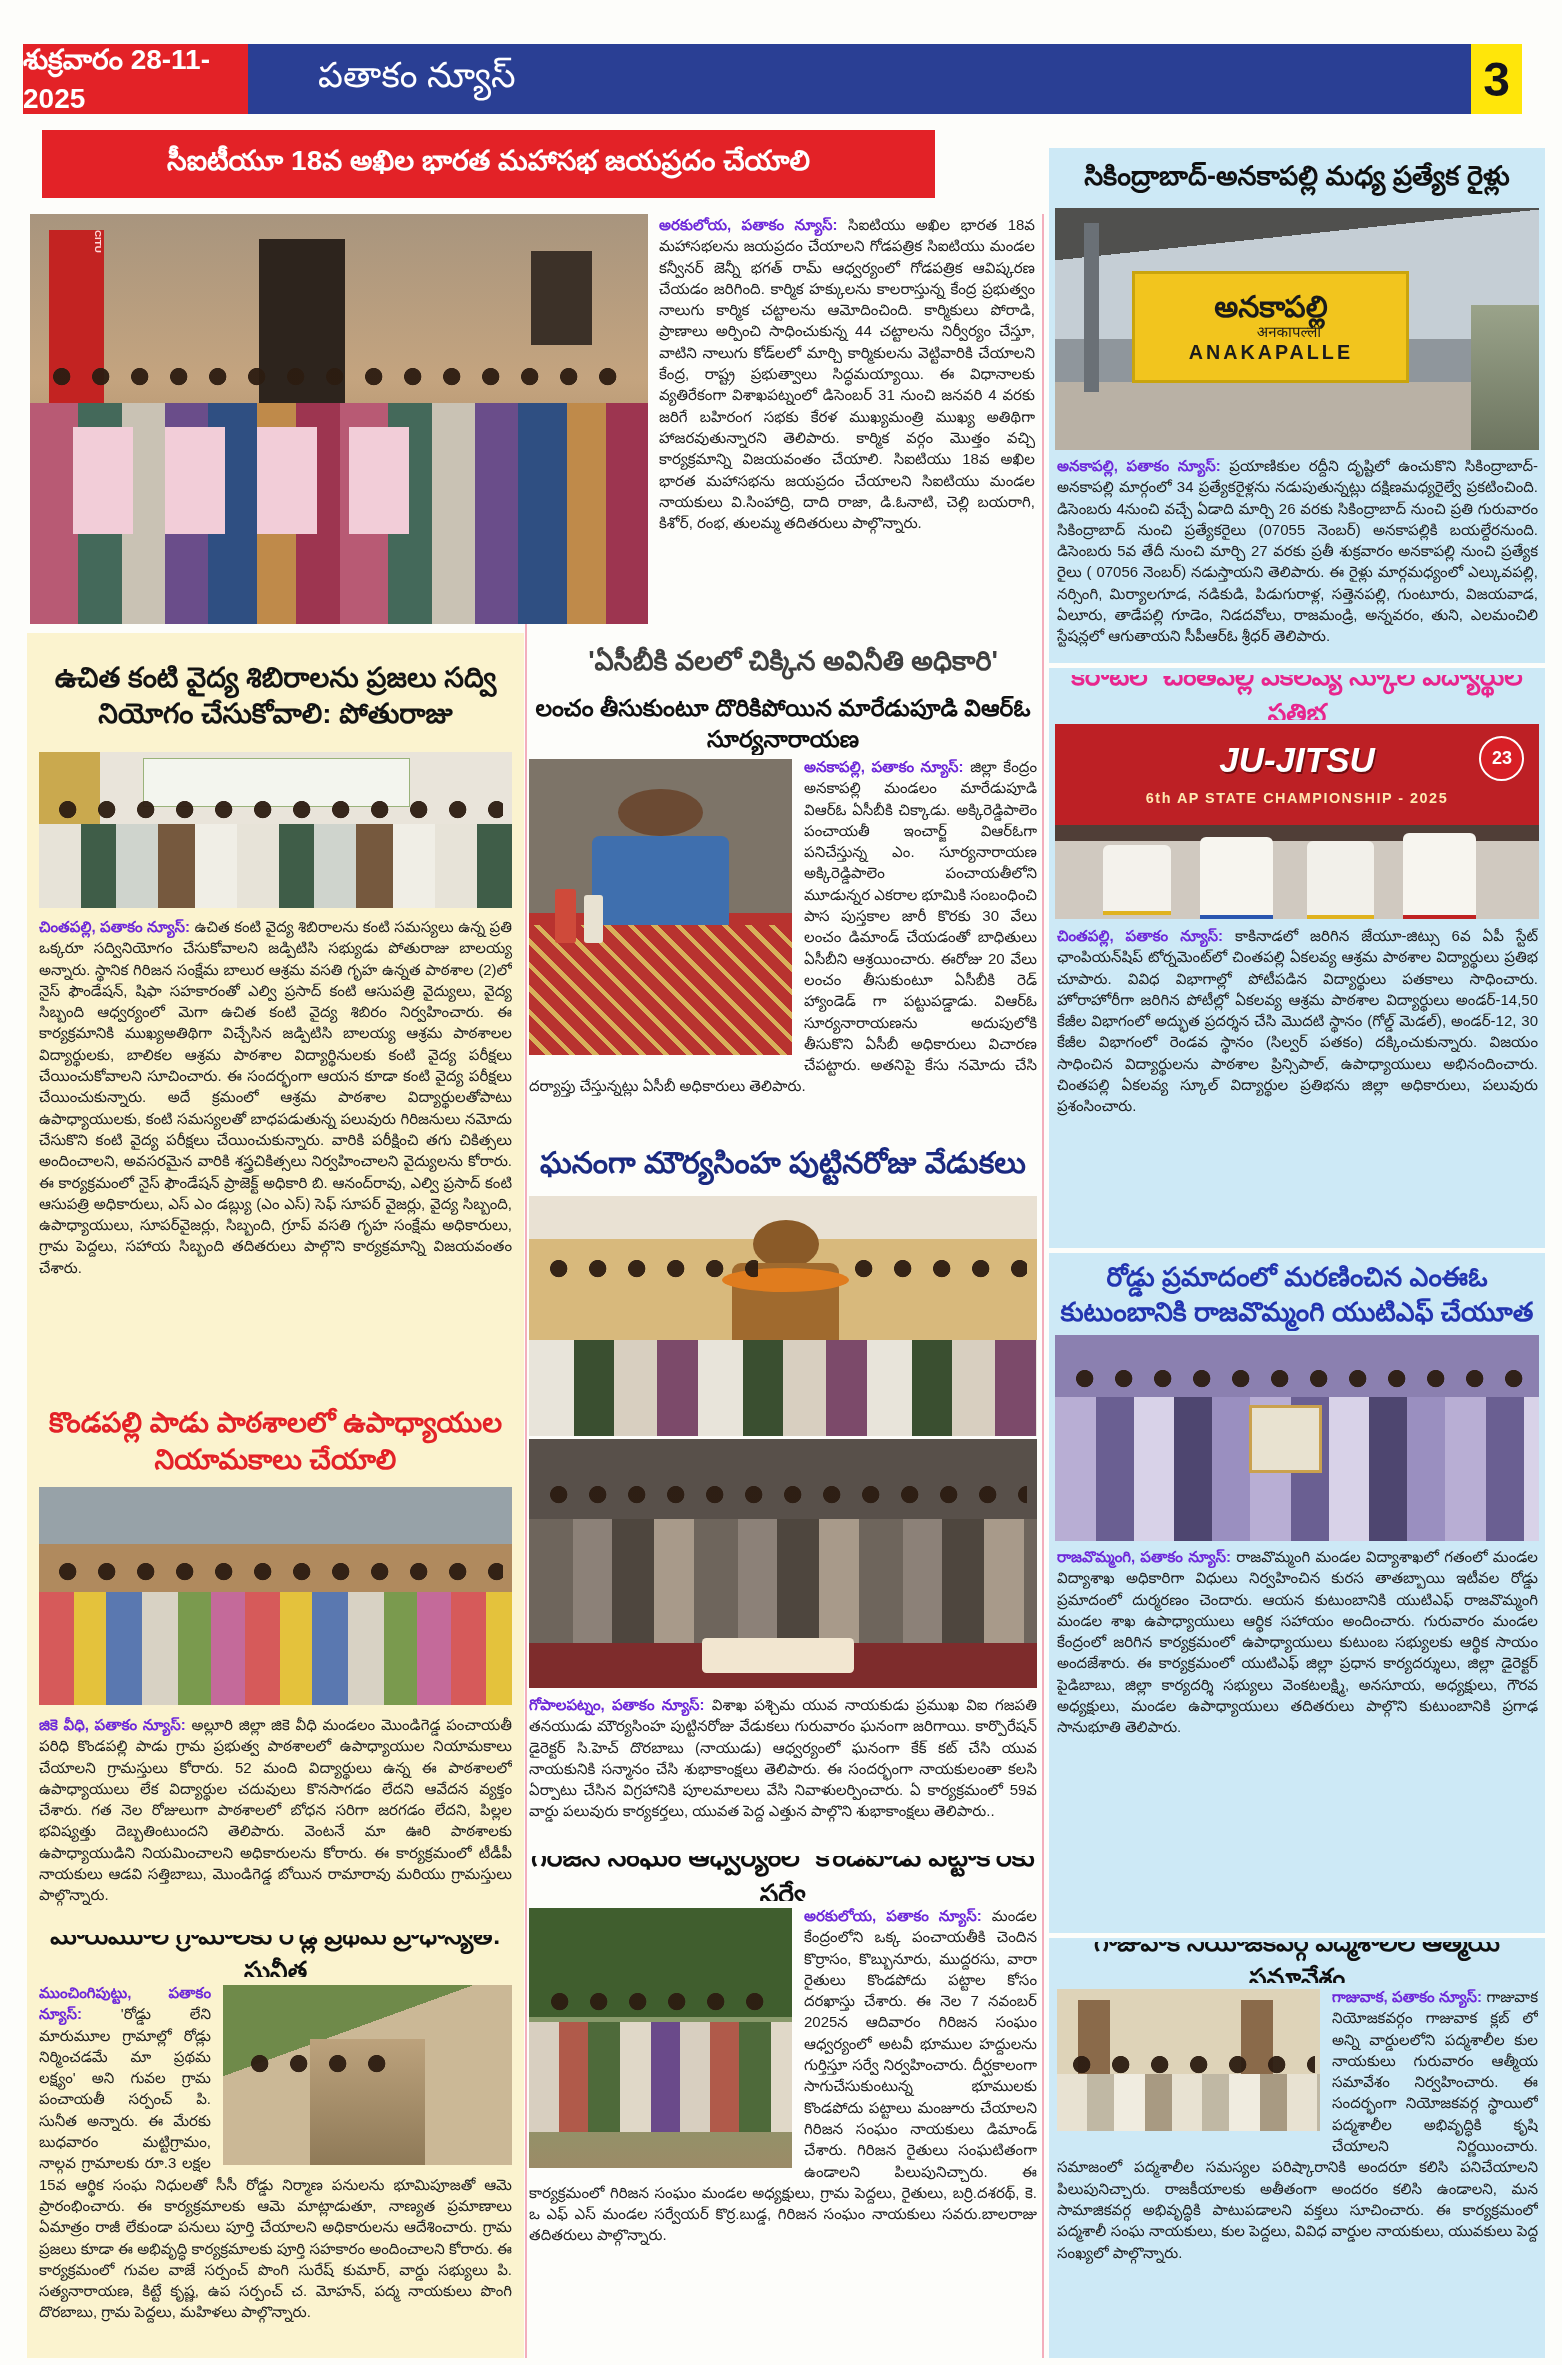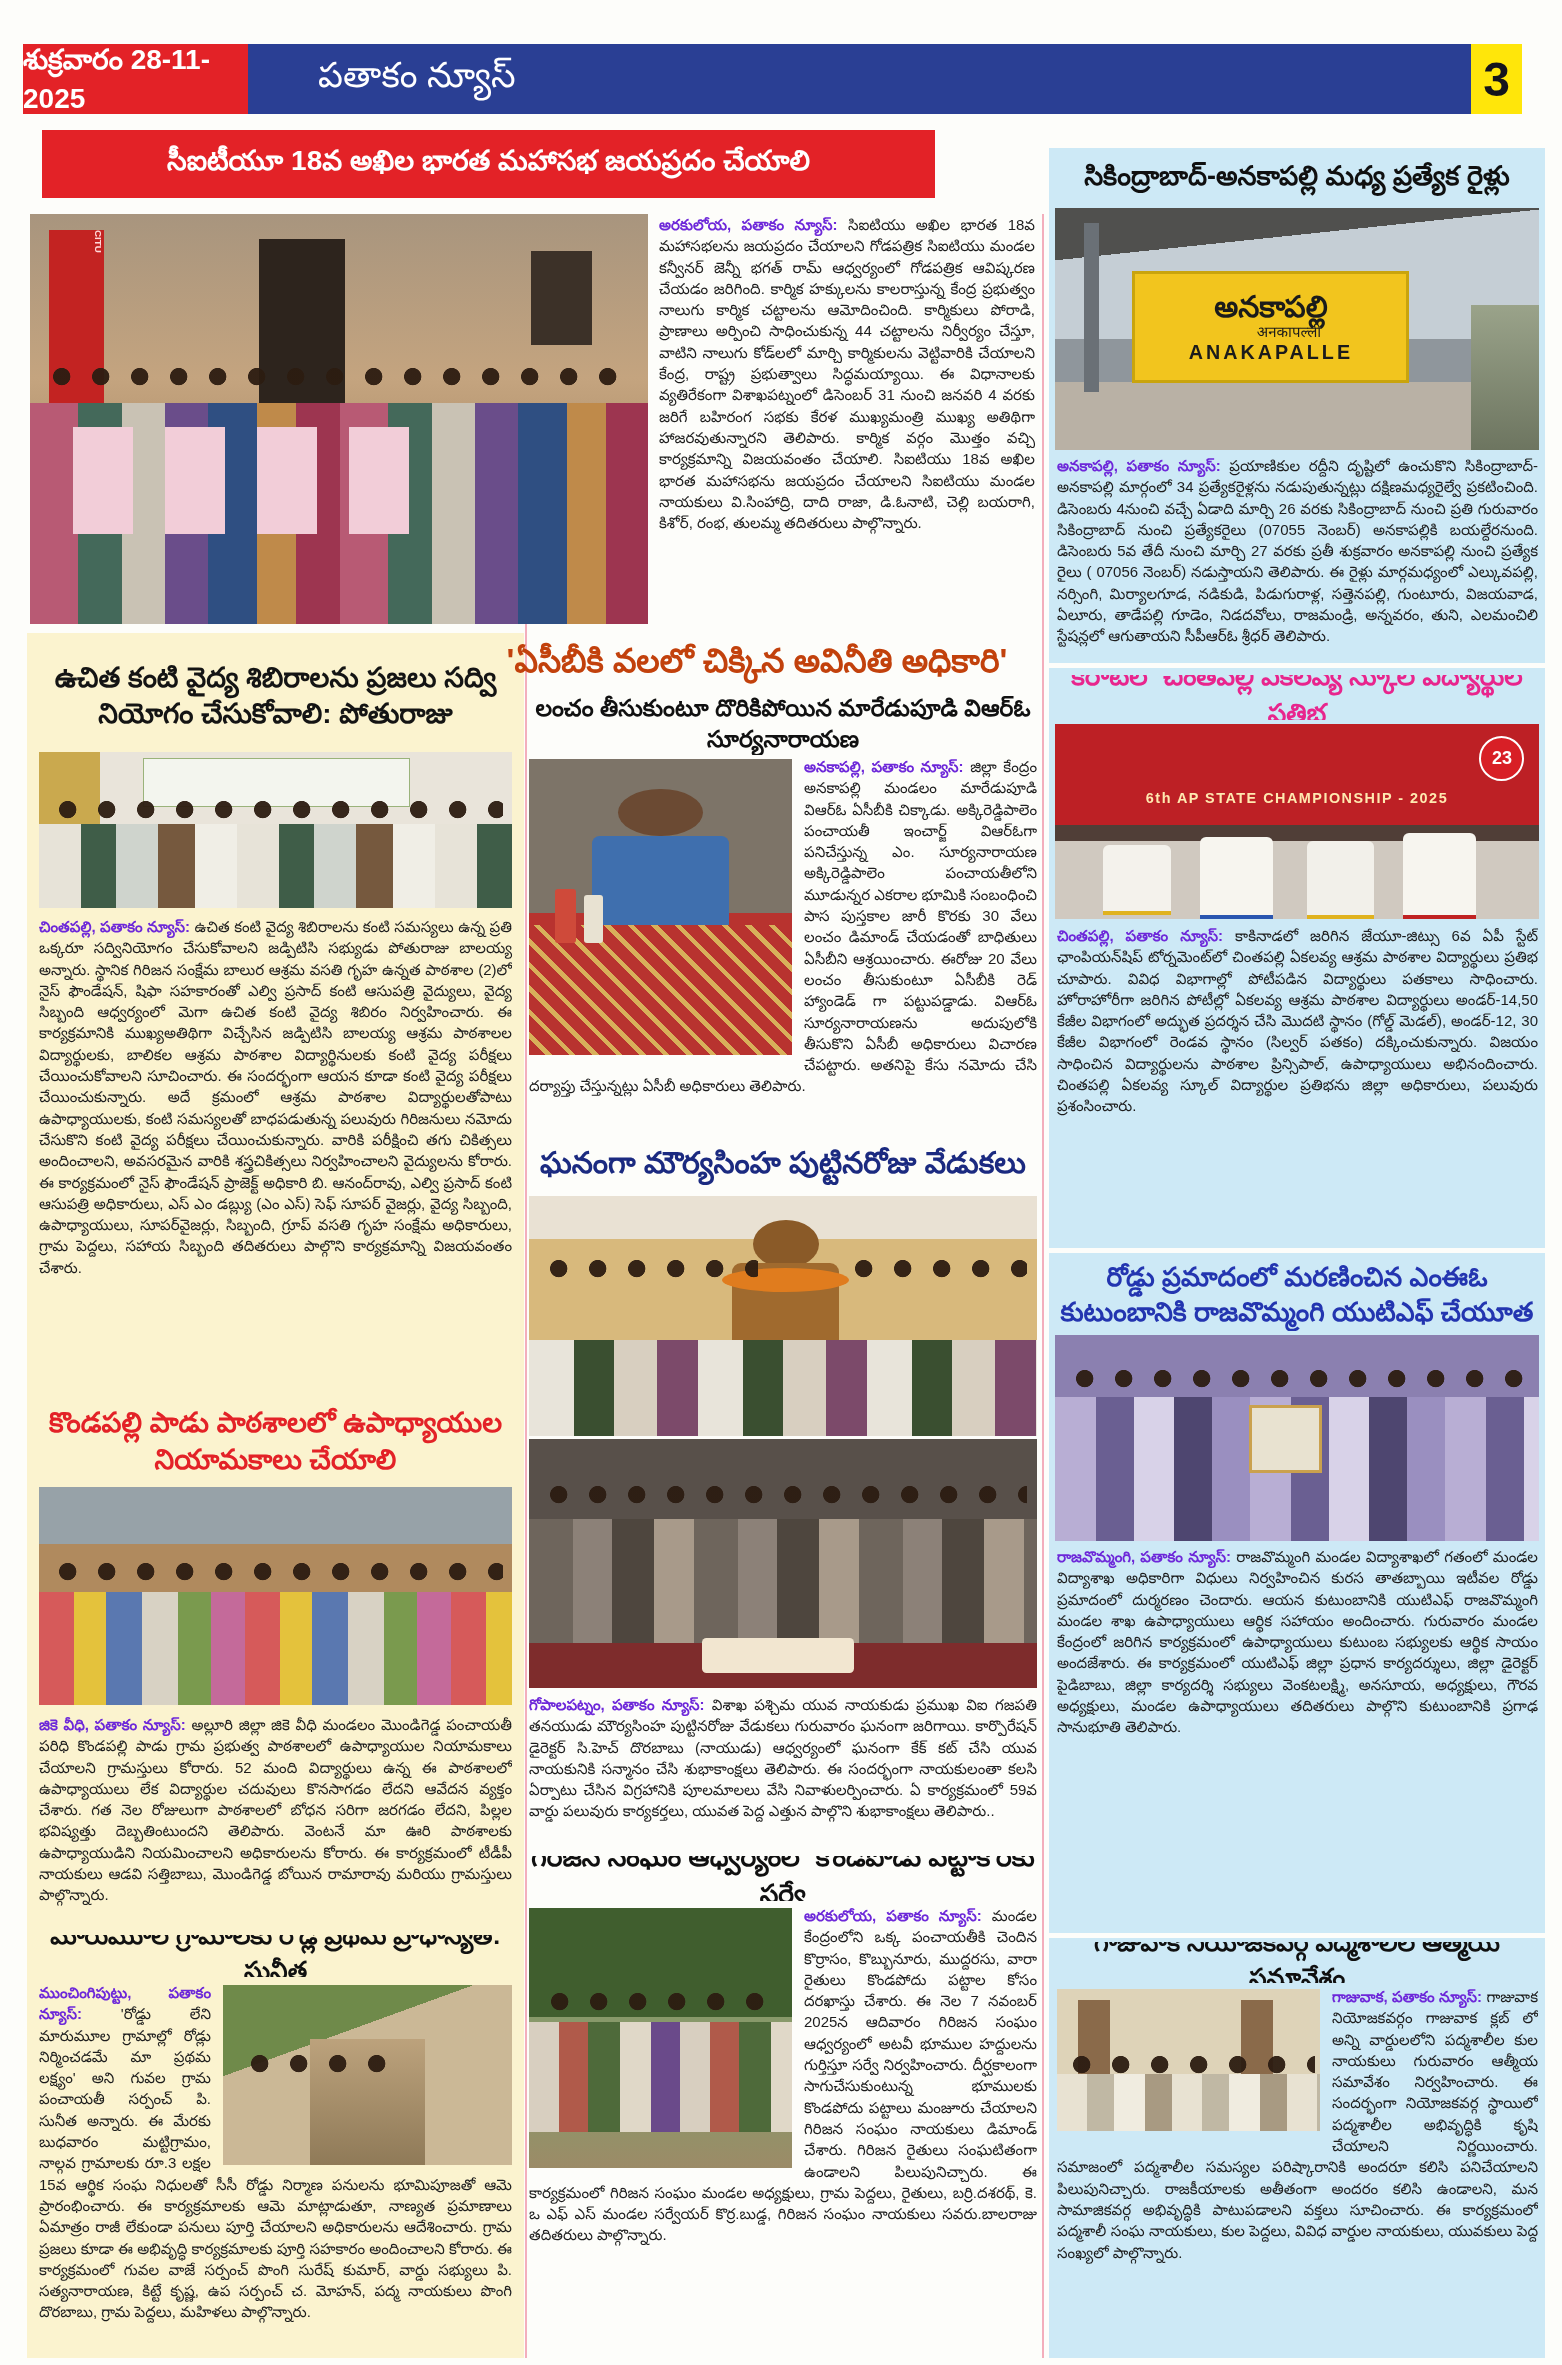--- a/index.html
+++ b/index.html
@@ -14,21 +14,21 @@
   #hdr-mast { left:248px; top:44px; width:1224px; height:70px; background:#2a3f94; color:#fff;
               font-size:35px; display:flex; align-items:center; padding-left:70px; box-sizing:border-box; }
   #hdr-page { left:1471px; top:44px; width:51px; height:70px; background:#ffe60a; color:#14141c;
               font-size:48px; font-weight:bold; display:flex; align-items:center; justify-content:center; }
   
   .hl { display:flex; align-items:center; justify-content:center; text-align:center; font-weight:bold; overflow:hidden; }
   #lead-hl   { left:42px;  top:130px;  width:893px; height:68px; background:#e32227; color:#fff; font-size:28px; }
   #eye-hl    { left:36px;  top:644px;  width:479px;  height:104px; color:#141414; font-size:28px; line-height:1.3; }
   #school-hl { left:36px;  top:1397px; width:479px;  height:89px; color:#e32227; font-size:28px; line-height:1.3; }
   #roads-hl  { left:33px;  top:1935px; width:485px;  height:42px;  color:#111;    font-size:25px; }
-  #acb-hl    { left:503px; top:639px;  width:508px;  height:51px;  color:#c2410c; font-size:33px; }
+  #acb-hl    { left:539px; top:639px;  width:508px;  height:51px;  color:#404040; font-size:27px; }
   #acb-sub   { left:529px; top:692px;  width:508px;  height:63px;  color:#111;    font-size:23.4px; line-height:1.3; }
   #bday-hl   { left:529px; top:1143px; width:508px;  height:47px;  color:#1b2a80; font-size:30px; }
   #survey-hl { left:529px; top:1856px; width:508px;  height:45px;  color:#101010; font-size:26.5px; }
   #trains-hl { left:1055px; top:155px;  width:484px; height:48px;  color:#101010; font-size:27px; }
   #juj-hl    { left:1055px; top:675px;  width:484px; height:45px;  color:#e8258d; font-size:26px; }
   #utf-hl    { left:1055px; top:1258px; width:484px; height:73px;  color:#2335b0; font-size:26.5px; line-height:1.32; flex-direction:column; }
   #padma-hl  { left:1055px; top:1942px; width:484px; height:41px;  color:#101010; font-size:25px; }
   
   #left-panel  { left:27px; top:633px; width:497px; height:1725px; background:#fbf3cf; }
   .blue-sec { left:1049px; width:496px; background:#cde9f6; }
@@ -211,20 +211,21 @@
     </span>
     <span class="pc" style="right:0;top:40%;width:14%;bottom:0;background:linear-gradient(180deg,#9aa38a,#6d7560)"></span>
   </div>
   <div class="abs txt" id="trains-body">
     <b class="dl">అనకాపల్లి, పతాకం న్యూస్:</b>
     <span>ప్రయాణికుల రద్దీని దృష్టిలో ఉంచుకొని సికింద్రాబాద్-అనకాపల్లి మార్గంలో 34 ప్రత్యేకరైళ్లను నడుపుతున్నట్లు దక్షిణమధ్యరైల్వే ప్రకటించింది. డిసెంబరు 4నుంచి వచ్చే ఏడాది మార్చి 26 వరకు సికింద్రాబాద్ నుంచి ప్రతి గురువారం సికింద్రాబాద్ నుంచి ప్రత్యేకరైలు (07055 నెంబర్) అనకాపల్లికి బయల్దేరనుంది. డిసెంబరు 5వ తేదీ నుంచి మార్చి 27 వరకు ప్రతీ శుక్రవారం అనకాపల్లి నుంచి ప్రత్యేక రైలు ( 07056 నెంబర్) నడుస్తాయని తెలిపారు. ఈ రైళ్లు మార్గమధ్యంలో ఎల్కువపల్లి, నర్సింగి, మిర్యాలగూడ, నడికుడి, పిడుగురాళ్ల, సత్తెనపల్లి, గుంటూరు, విజయవాడ, ఏలూరు, తాడేపల్లి గూడెం, నిడదవోలు, రాజమండ్రి, అన్నవరం, తుని, ఎలమంచిలి స్టేషన్లలో ఆగుతాయని సీపీఆర్ఓ శ్రీధర్ తెలిపారు.</span>
   </div>
 
   <div class="abs hl" id="juj-hl">కరాటేలో  చింతపల్లి ఏకలవ్య స్కూల్ విద్యార్థుల ప్రతిభ</div>
   <div class="photo" id="juj-photo">
+    <span class="pc juj-title" style="left:0;right:0;top:8%;text-align:center">JU-JITSU</span>
     <span class="pc juj-sub" style="left:0;right:0;top:34%;text-align:center">6th AP STATE CHAMPIONSHIP - 2025</span>
     <span class="pc badge23" style="right:3%;top:6%">23</span>
     <span class="pc" style="left:10%;top:62%;width:14%;height:34%;background:#f4f2ec;border-radius:6px 6px 0 0;border-bottom:4.5px solid #e0b21e"></span>
     <span class="pc" style="left:30%;top:58%;width:15%;height:40%;background:#f7f5ef;border-radius:6px 6px 0 0;border-bottom:4.5px solid #2a56b0"></span>
     <span class="pc" style="left:52%;top:60%;width:14%;height:38%;background:#f2f0ea;border-radius:6px 6px 0 0;border-bottom:4.5px solid #e0b21e"></span>
     <span class="pc" style="left:72%;top:56%;width:15%;height:42%;background:#f7f5ef;border-radius:6px 6px 0 0;border-bottom:4.5px solid #c02222"></span>
   </div>
   <div class="abs txt" id="juj-body">
     <b class="dl">చింతపల్లి, పతాకం న్యూస్:</b>
     <span>కాకినాడలో జరిగిన జేయూ-జిట్సు 6వ ఏపీ స్టేట్ ఛాంపియన్‌షిప్ టోర్నమెంట్‌లో చింతపల్లి ఏకలవ్య ఆశ్రమ పాఠశాల విద్యార్థులు ప్రతిభ చూపారు. వివిధ విభాగాల్లో పోటీపడిన విద్యార్థులు పతకాలు సాధించారు. హోరాహోరీగా జరిగిన పోటీల్లో ఏకలవ్య ఆశ్రమ పాఠశాల విద్యార్థులు అండర్-14,50 కేజీల విభాగంలో అద్భుత ప్రదర్శన చేసి మొదటి స్థానం (గోల్డ్ మెడల్), అండర్-12, 30 కేజీల విభాగంలో రెండవ స్థానం (సిల్వర్ పతకం) దక్కించుకున్నారు. విజయం సాధించిన విద్యార్థులను పాఠశాల ప్రిన్సిపాల్, ఉపాధ్యాయులు అభినందించారు. చింతపల్లి ఏకలవ్య స్కూల్ విద్యార్థుల ప్రతిభను జిల్లా అధికారులు, పలువురు ప్రశంసించారు.</span>

